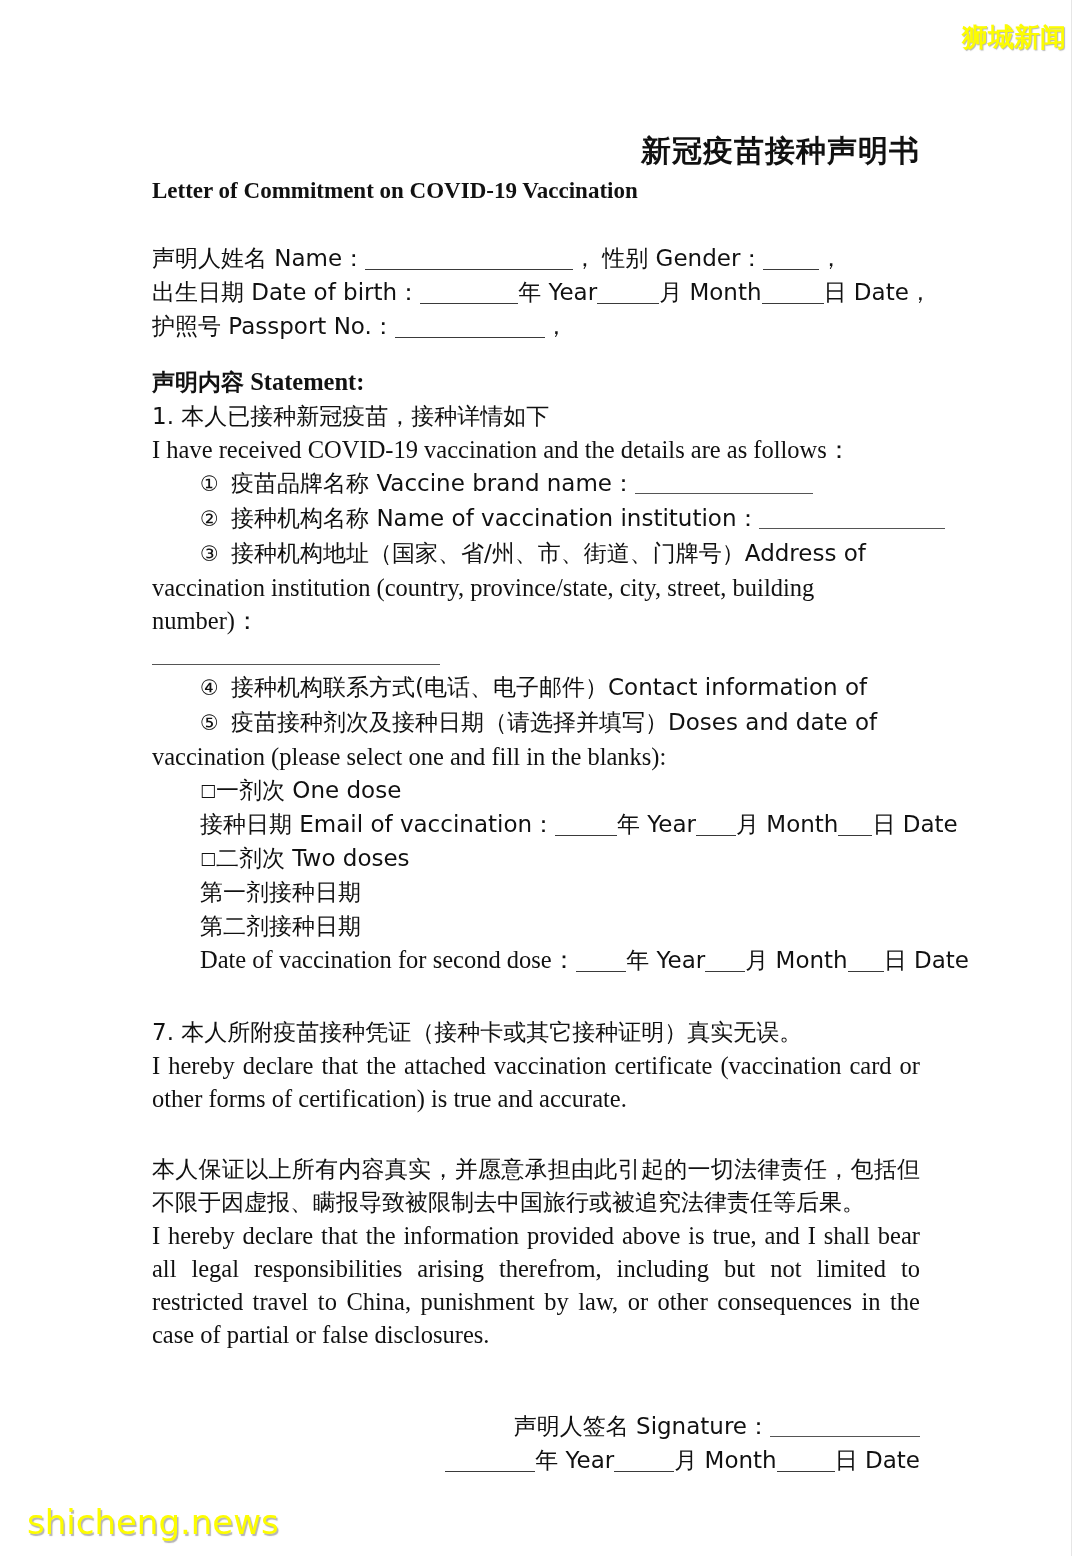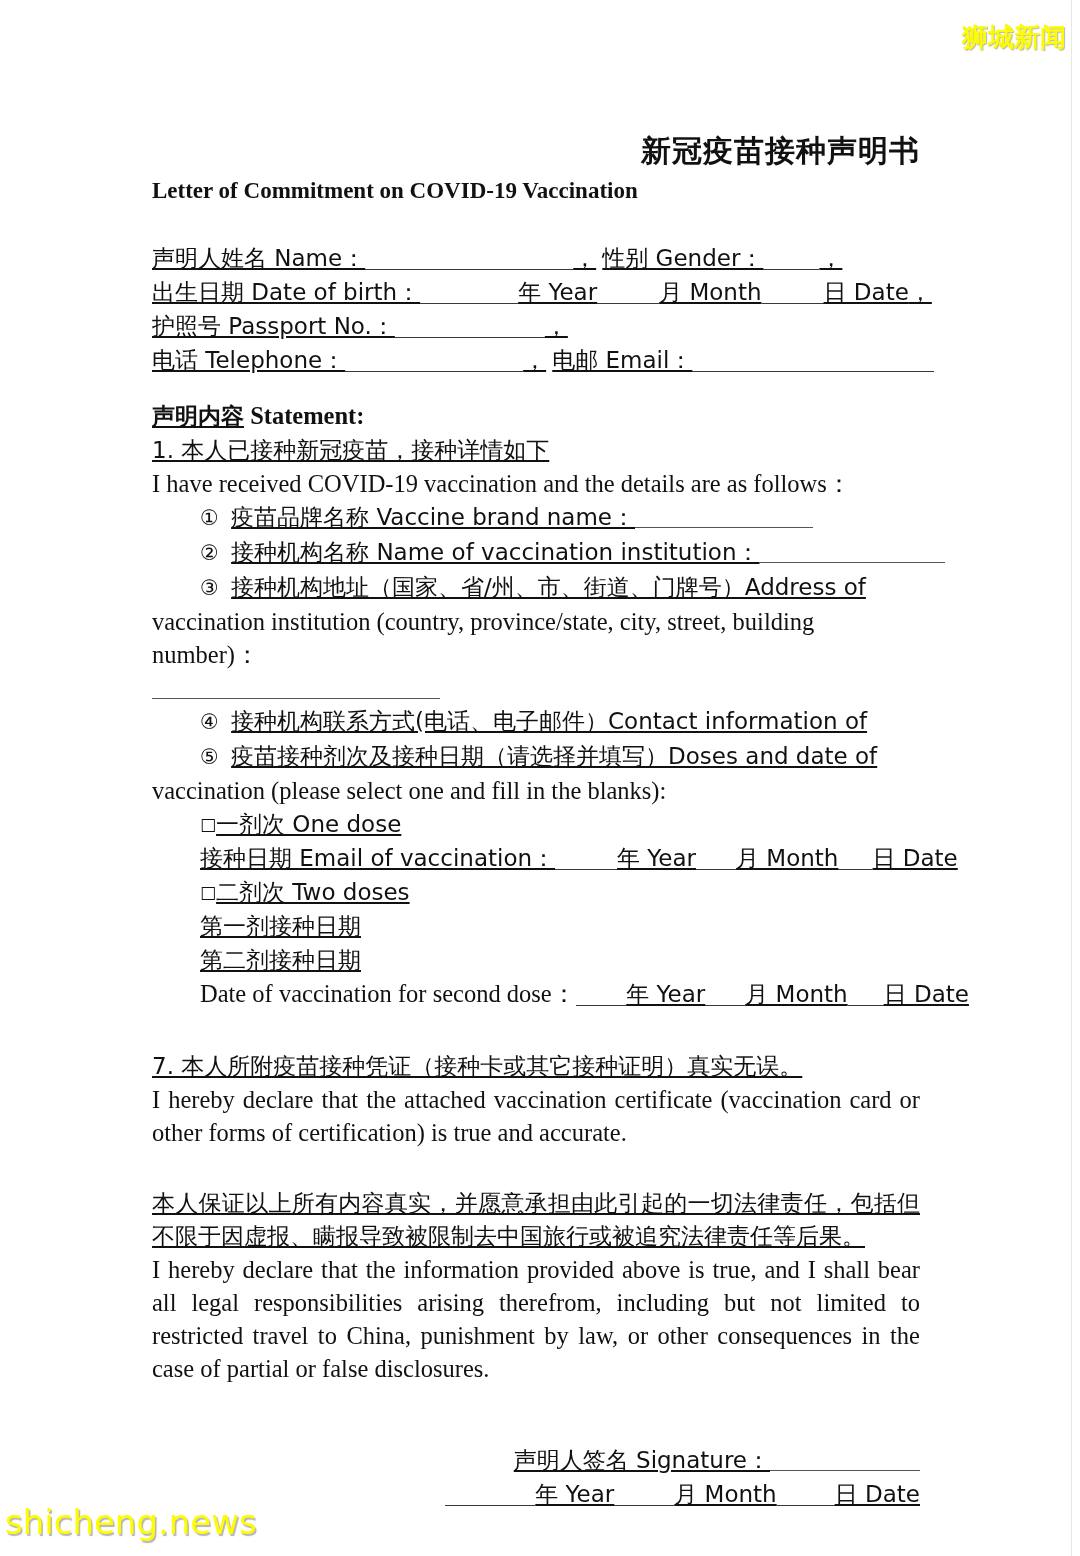--- a/index.html
+++ b/index.html
@@ -59,21 +59,20 @@
     font-size: 24.5px;
     line-height: 33px;
   }
   .para.just {
     text-align: justify;
     text-align-last: left;
   }
   .blk-cn {
     font-family: "DejaVu Sans", "Liberation Sans", sans-serif;
     font-size: 23px;
-    text-decoration: underline;
   }
   .bold { font-weight: bold; }
 
   
   .ul {
     display: inline-block;
     border-bottom: 1.6px solid #3a3a3a;
     height: 21px;
     vertical-align: -4px;
   }
@@ -116,21 +115,21 @@
     font-family: "DejaVu Sans", "Liberation Sans", sans-serif;
     font-size: 26px;
     font-weight: bold;
     color: #fdfd00;
     text-shadow: 1px 1px 1px rgba(120,120,120,0.55);
     letter-spacing: 0px;
     text-align: right;
   }
   .wm-bottom {
     position: absolute;
-    left: 5px;
+    left: 27px;
     bottom: 14px;
     font-family: "DejaVu Sans", "Liberation Sans", sans-serif;
     font-size: 34px;
     color: #fdfd00;
     text-shadow: 1.5px 1.5px 1px rgba(130,130,130,0.6);
     letter-spacing: 0px;
   }
 </style>
 </head>
 <body>
@@ -152,24 +151,20 @@
       </div>
 
       <div class="row">
         <span class="blk-cn">出生日期 Date of birth：</span><span class="ul" style="width:98px"></span><span class="blk-cn">年 Year</span><span class="ul" style="width:62px"></span><span class="blk-cn">月 Month</span><span class="ul" style="width:62px"></span><span class="blk-cn">日 Date</span><span class="blk-cn">，</span>
       </div>
 
       <div class="row">
         <span class="blk-cn">护照号 Passport No.：</span><span class="ul" style="width:150px"></span><span class="blk-cn">，</span>
       </div>
 
-      <div class="row">
-        <span class="blk-cn">电话 Telephone：</span><span class="ul" style="width:178px"></span><span class="blk-cn">，</span>
-        <span class="blk-cn">电邮 Email：</span><span class="ul" style="width:242px"></span>
-      </div>
     </div>
 
     <div class="sec-gap"></div>
 
     <div class="row bold">
       <span class="blk-cn bold">声明内容</span>
       <span>Statement:</span>
     </div>
 
     <div class="row">

